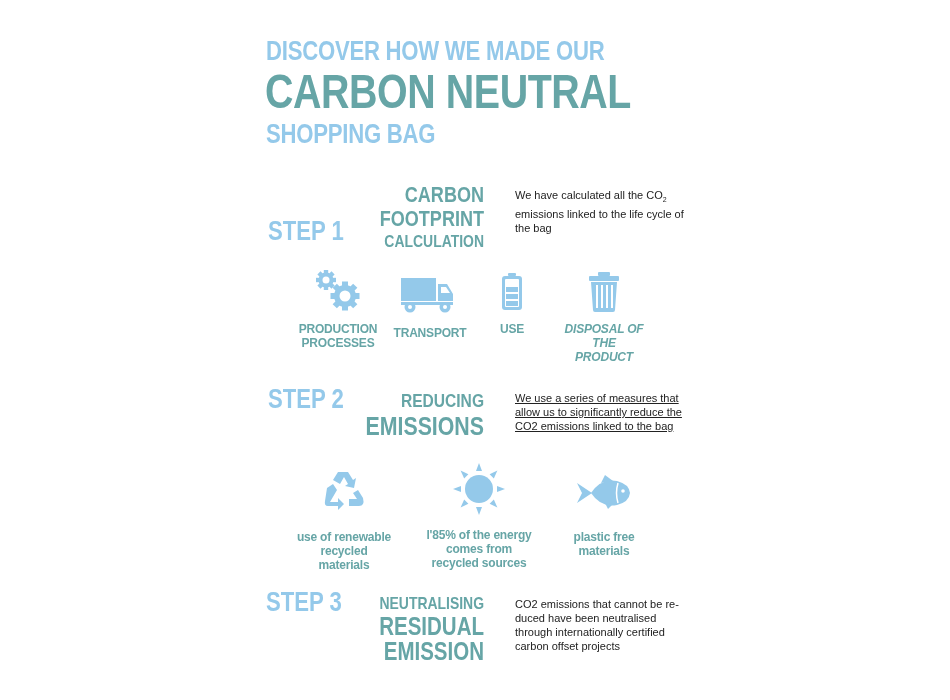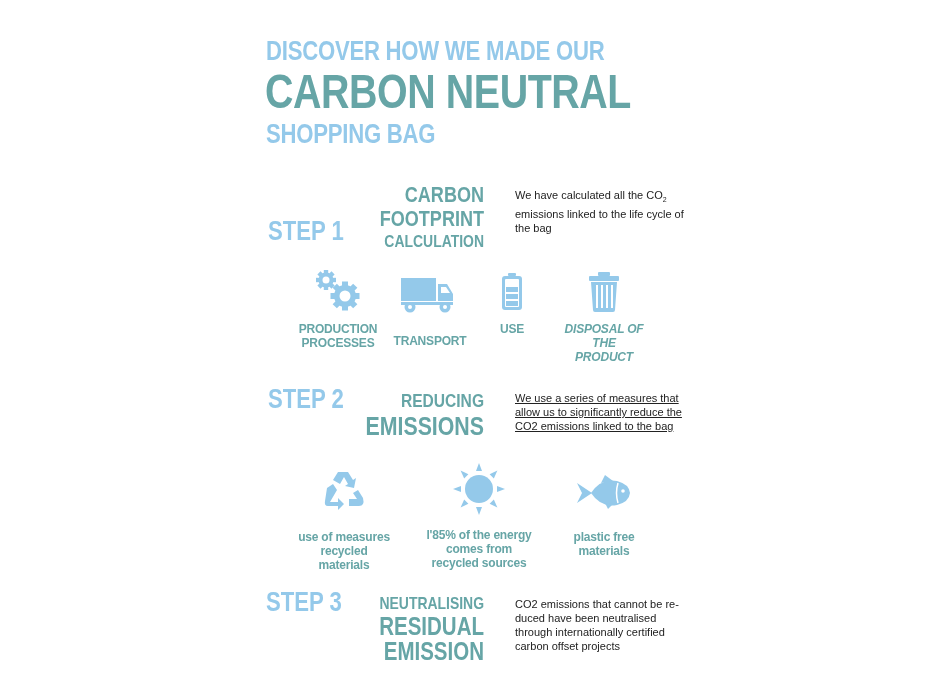--- a/index.html
+++ b/index.html
@@ -84,21 +84,21 @@
         <rect x="1" y="34" width="52" height="3"></rect>
         <circle cx="10" cy="39" r="5.5"></circle>
         <circle cx="45" cy="39" r="5.5"></circle>
       </g>
       <path d="M41 19 H46 L50 25 H41 Z" fill="#fff"></path>
       <circle cx="10" cy="39" r="2" fill="#fff"></circle>
       <circle cx="45" cy="39" r="2" fill="#fff"></circle>
       <rect x="1" y="33" width="52" height="1" fill="#fff"></rect>
     </svg>
   </div>
-  <div class="icon-label" style="margin-top:20px;">TRANSPORT</div>
+  <div class="icon-label" style="margin-top:12px;">TRANSPORT</div>
 </div>
 
 <div class="abs" style="left:492px; top:268px; width:40px;">
   <div style="margin-left:8px; width:24px; height:46px;">
     <svg width="24" height="46" viewBox="0 0 24 46">
       <g fill="#94c9ea">
         <rect x="8" y="5" width="8" height="3" rx="1"></rect>
         <rect x="2" y="8" width="20" height="34" rx="3"></rect>
       </g>
       <rect x="5" y="11" width="14" height="28" rx="1" fill="#fff"></rect>
@@ -147,21 +147,21 @@
   <div style="margin-left:26px; width:44px; height:46px;">
     <svg width="44" height="46" viewBox="0 0 44 46">
       <g fill="#94c9ea">
         <path d="M16 6 L26 6 L31 14 L34 12 L32 22 L23 20 L26 18 L22 11 L18 18 L11 14 Z"></path>
         <path d="M5 22 L11 18 L15 24 L8 36 L16 36 L16 32 L22 38 L16 44 L16 40 L6 40 Q2 40 3 35 Z"></path>
         <path d="M36 24 L41 32 Q43 40 37 40 L27 40 L27 33 L35 33 L31 27 Z"></path>
       </g>
     </svg>
   </div>
   <div class="icon-label" style="margin-top:18px;">
-    <div>use of measures</div>
+    <div>use of renewable</div>
     <div>recycled materials</div>
   </div>
 </div>
 
 <div class="abs" style="left:424px; top:462px; width:110px;">
   <div style="margin-left:29px; width:52px; height:54px;">
     <svg width="52" height="54" viewBox="0 0 52 54">
       <g fill="#94c9ea" transform="translate(26,27)">
         <circle r="14"></circle>
         <polygon points="-3,-18 3,-18 0,-26"></polygon>

